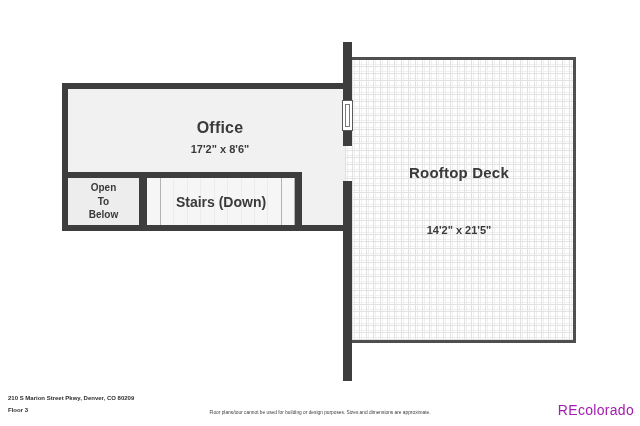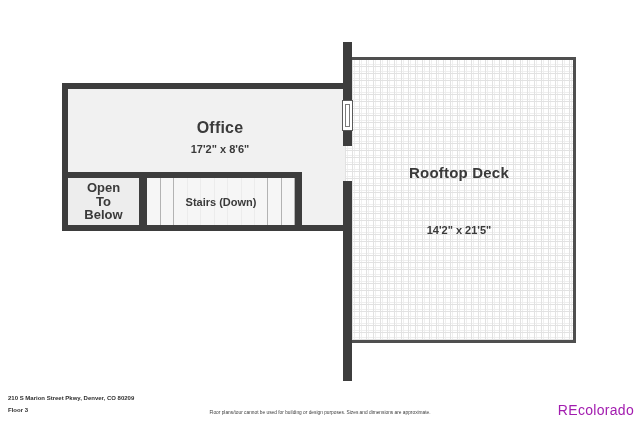--- a/index.html
+++ b/index.html
@@ -26,22 +26,22 @@
       repeating-linear-gradient(0deg, transparent 0 2px, #efefef 2px 3px, transparent 3px 7px),
       repeating-linear-gradient(90deg, transparent 0 2px, #efefef 2px 3px, transparent 3px 7px);
     display:flex;flex-direction:column;align-items:center;justify-content:center;
   }
   .window{background:#ffffff;border:1px solid #5a5a5a;}
   .window .pane{position:absolute;left:2px;right:2px;top:3px;bottom:3px;border:1px solid #7a7a7a;background:#fff;}
   .room-label{color:#3a3a3a;font-weight:bold;text-align:center;}
   .room-name{font-size:16px;letter-spacing:.2px;}
   .room-dims{font-size:11px;margin-top:3px;}
   .deck .room-name{font-size:15px;}
-  .open-label{font-size:13px;line-height:13.5px;white-space:pre-line;display:flex;align-items:center;justify-content:center;height:100%;}
-  .stairs-label{font-size:11px;display:flex;align-items:center;justify-content:center;height:100%;background:rgba(246,246,246,.85);width:auto;padding:0 6px;margin:auto;}
+  .open-label{font-size:10px;line-height:13.5px;white-space:pre-line;display:flex;align-items:center;justify-content:center;height:100%;}
+  .stairs-label{font-size:14px;display:flex;align-items:center;justify-content:center;height:100%;background:rgba(246,246,246,.85);width:auto;padding:0 6px;margin:auto;}
   .stairs-label-wrap{display:flex;align-items:center;justify-content:center;}
   .footer-address{left:8px;top:395px;font-size:6px;font-weight:bold;color:#2e2e2e;}
   .footer-floor{left:8px;top:407px;font-size:6px;font-weight:bold;color:#2e2e2e;}
   .footer-disclaimer{left:0;top:410px;width:640px;text-align:center;font-size:6px;color:#3c3c3c;transform:scale(.8);transform-origin:center top;}
   .watermark{right:6px;top:402px;font-size:14px;color:#a21caf;letter-spacing:.3px;}
 </style>
 </head>
 <body>
 
 <div id="stage">

